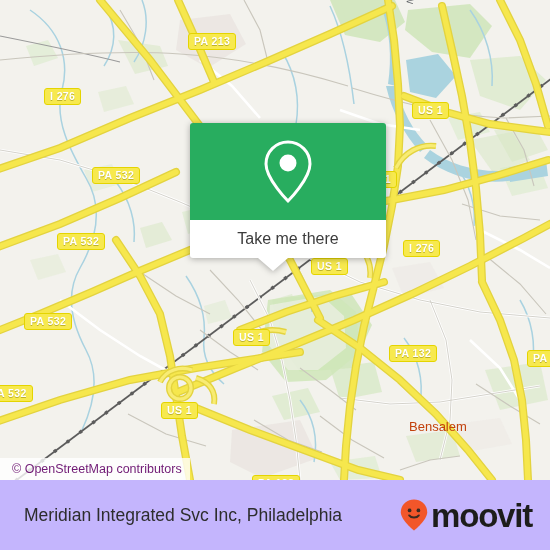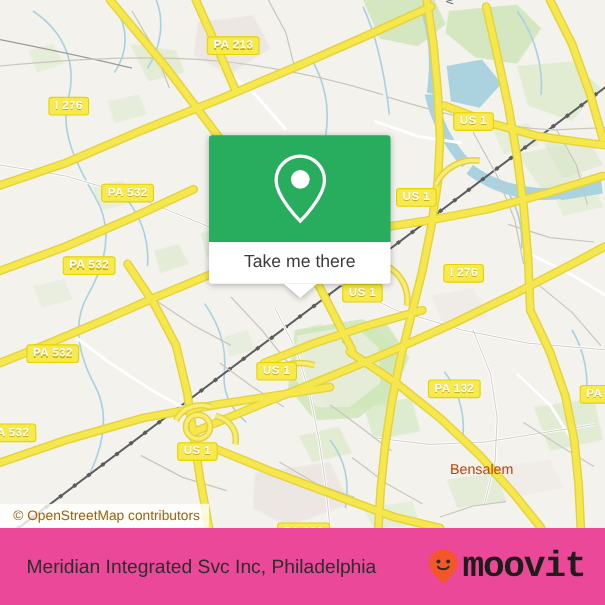--- a/index.html
+++ b/index.html
@@ -47,29 +47,29 @@
     color:#5c5f63;
     font-size:9.5px;
     white-space:nowrap;
     transform-origin:left top;
   }
 
   
   #attribution{
     position:absolute;left:0;bottom:0;
     background:rgba(255,255,255,.80);
-    color:#a16207;
+    color:#701a75;
     font-size:12.5px;
     padding:4px 8px 4px 12px;
     white-space:nowrap;
   }
 
   
   #popup{
-    position:absolute;left:190px;top:123px;width:165px;
+    position:absolute;left:190px;top:123px;width:196px;
     filter:drop-shadow(0 1px 3px rgba(0,0,0,.30));
   }
   #popup-header{
     height:97px;
     background:#28ad5f;
     border-radius:3px 3px 0 0;
     display:flex;align-items:center;justify-content:center;
   }
   #popup-footer{
     height:38px;
@@ -84,29 +84,29 @@
     position:absolute;left:68px;top:135px;
     width:0;height:0;
     border-left:15px solid transparent;
     border-right:15px solid transparent;
     border-top:13px solid #ffffff;
   }
 
   
   #footer{
     position:absolute;left:0;top:480px;width:550px;height:70px;
-    background:#ec4899;
+    background:#c4b5fd;
     display:flex;align-items:center;justify-content:space-between;
     box-sizing:border-box;
     padding:0 18px 0 24px;
   }
   #footer-title{
     color:#2d2d2d;font-size:17.5px;white-space:nowrap;
   }
-  #brand{display:flex;align-items:center;gap:2px;font-family:Liberation Mono, monospace;}
+  #brand{display:flex;align-items:center;gap:2px;}
   #brand-word{
     color:#1d1d1b;font-size:33px;font-weight:bold;letter-spacing:-1.2px;
     line-height:33px;
   }
 </style>
 </head>
 <body>
 
 <div id="root">
 

